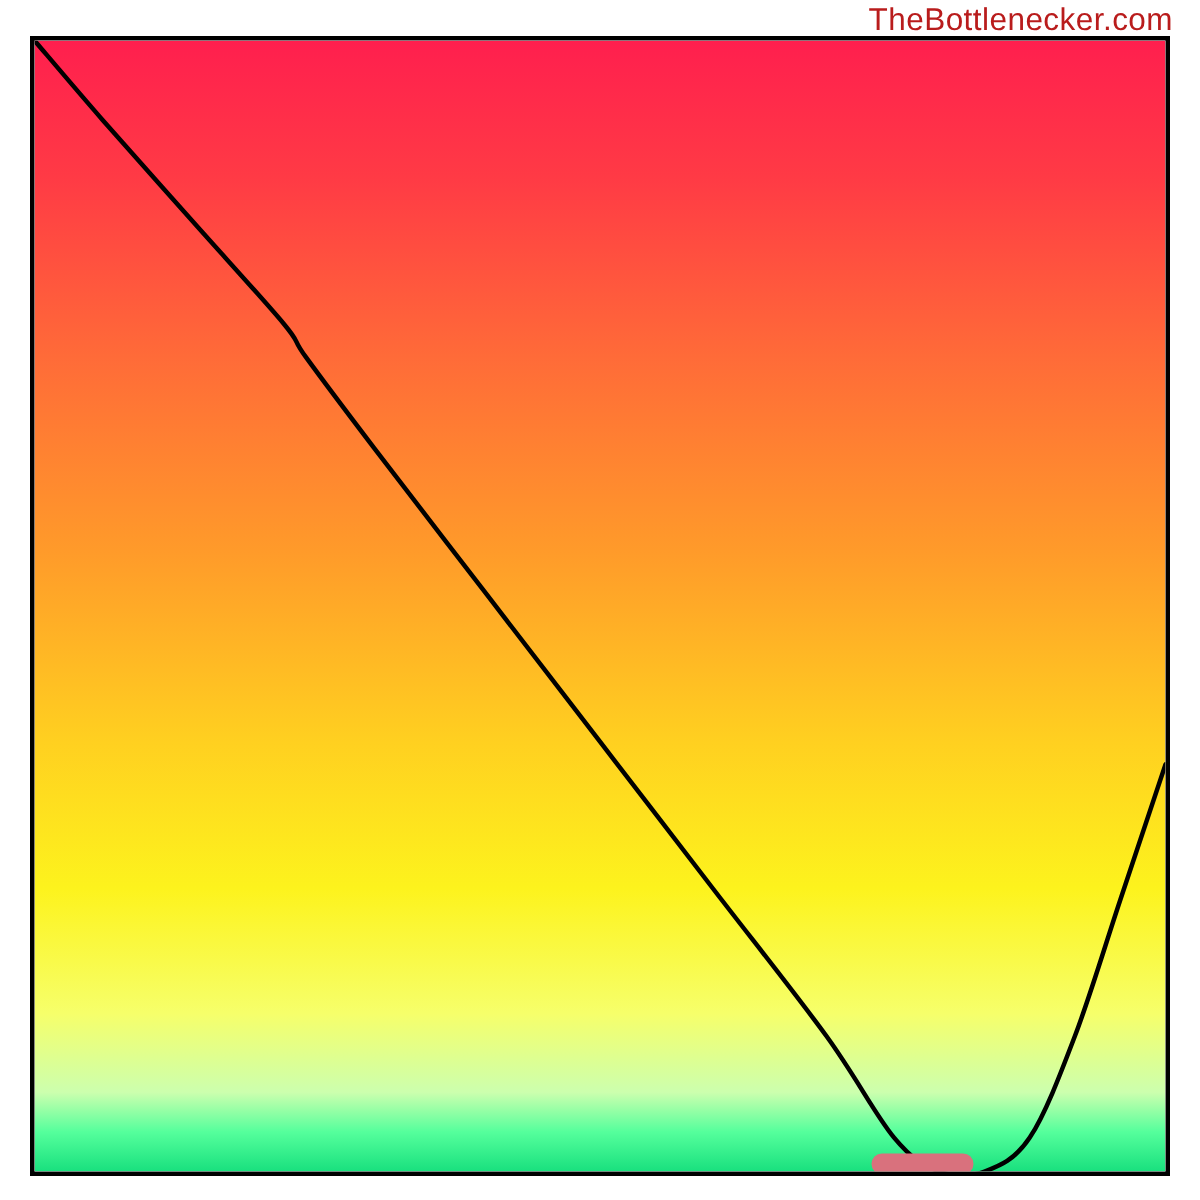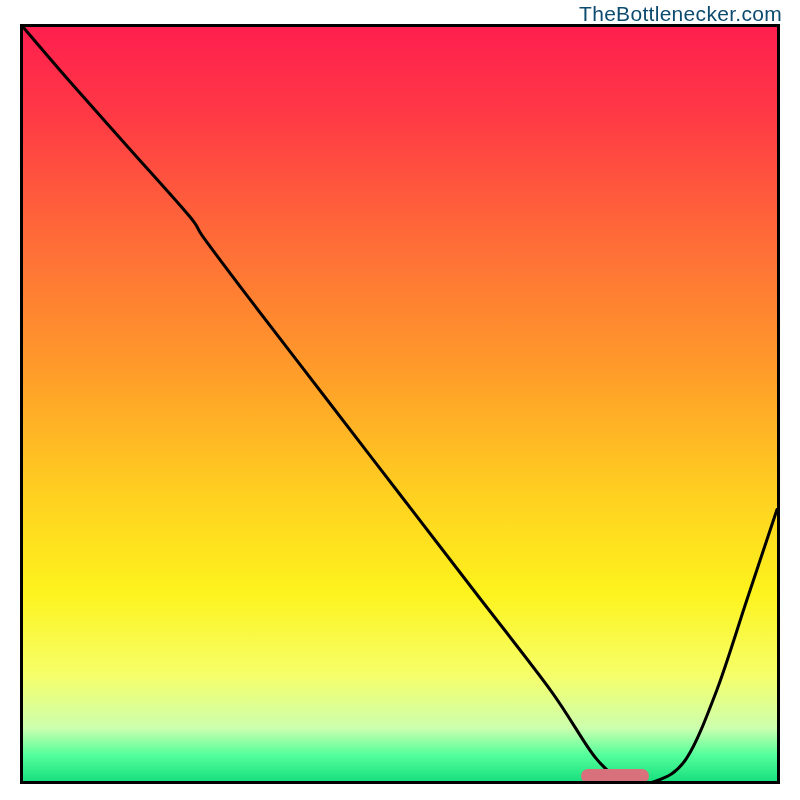--- a/index.html
+++ b/index.html
@@ -43,21 +43,21 @@
   .marker {
     position: absolute;
     background: #d9717d;
     border-radius: 8px;
     height: 14px;
   }
   .watermark {
     position: absolute;
     top: 2px;
     right: 18px;
-    color: #0c4a6e;
+    color: #b91c1c;
     font-size: 21px;
     font-weight: 500;
     letter-spacing: 0.3px;
   }
 </style>
 </head>
 <body>
 
 <div class="stage">
 

